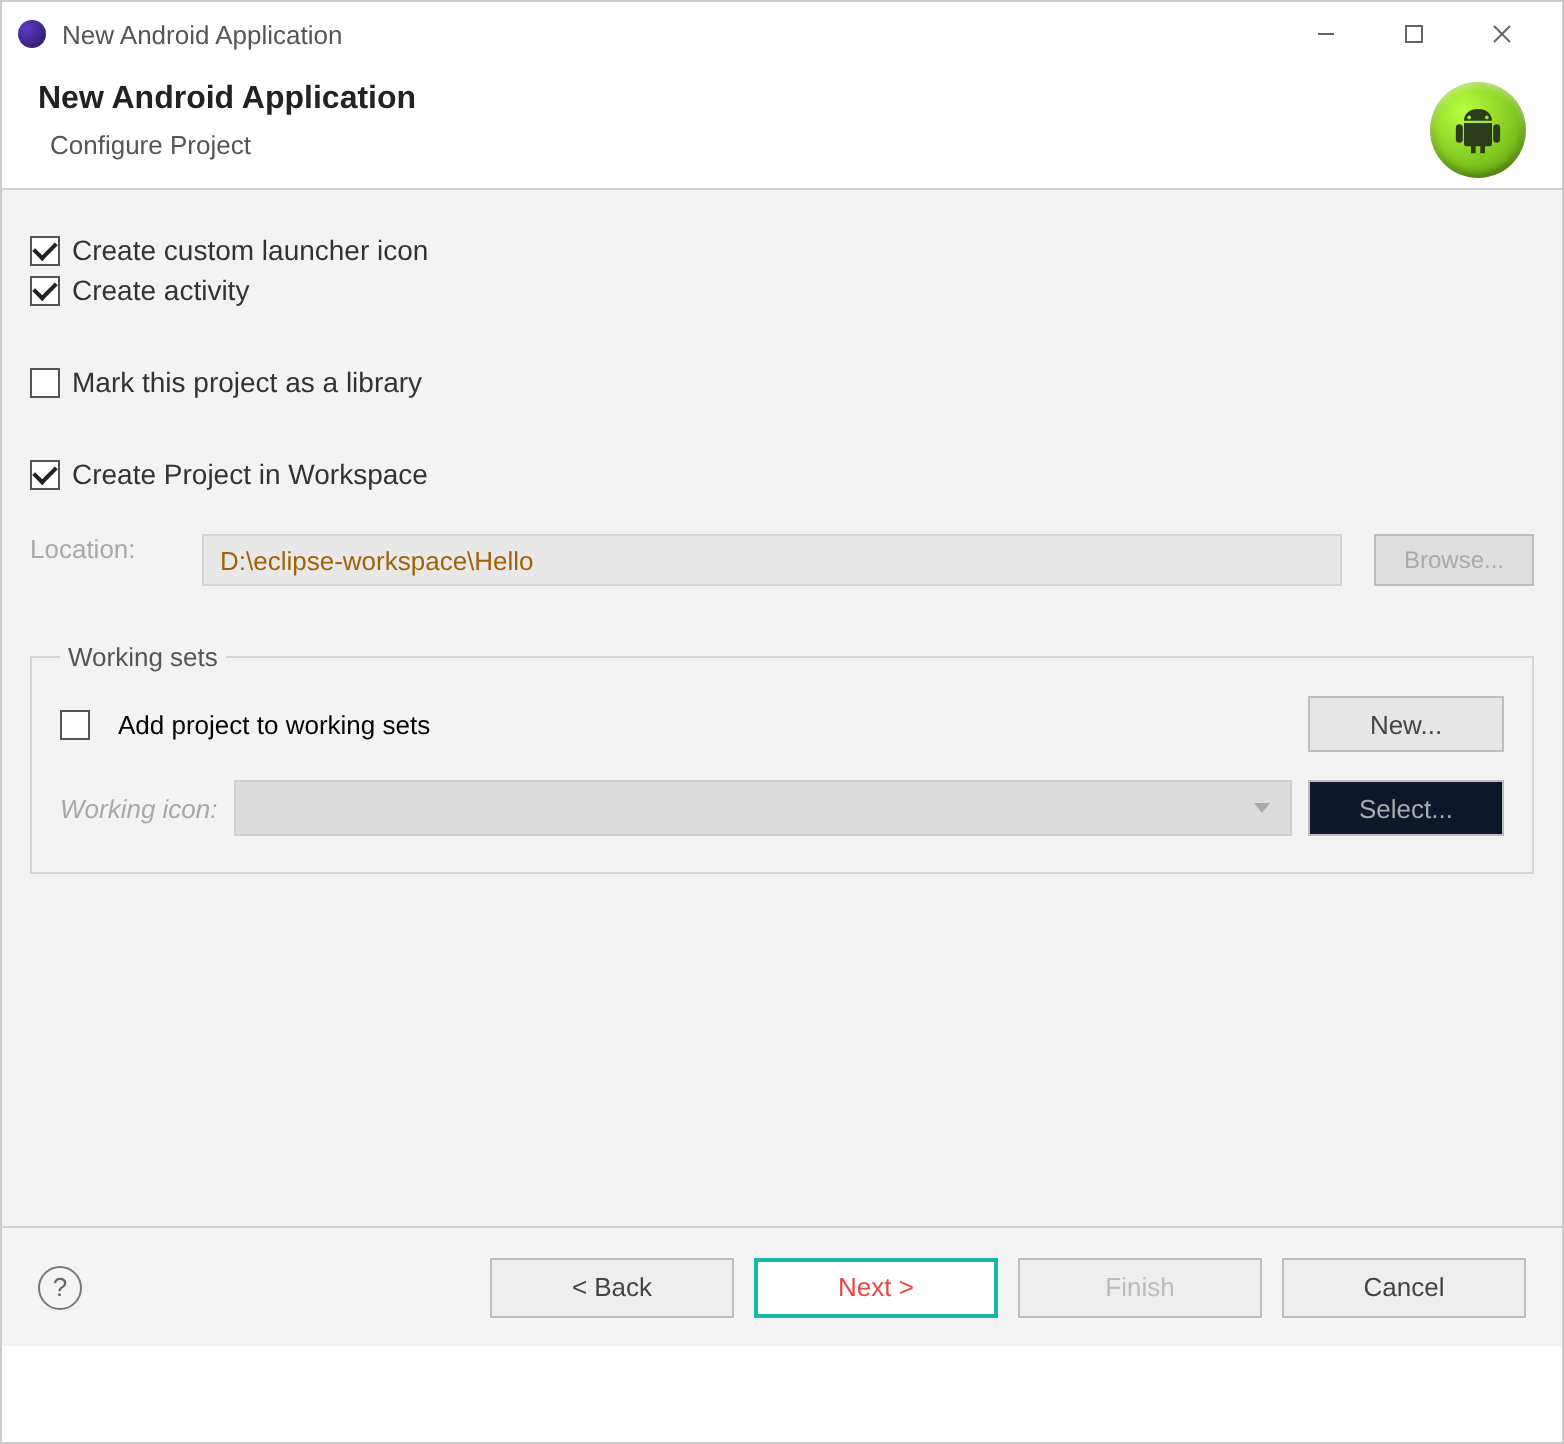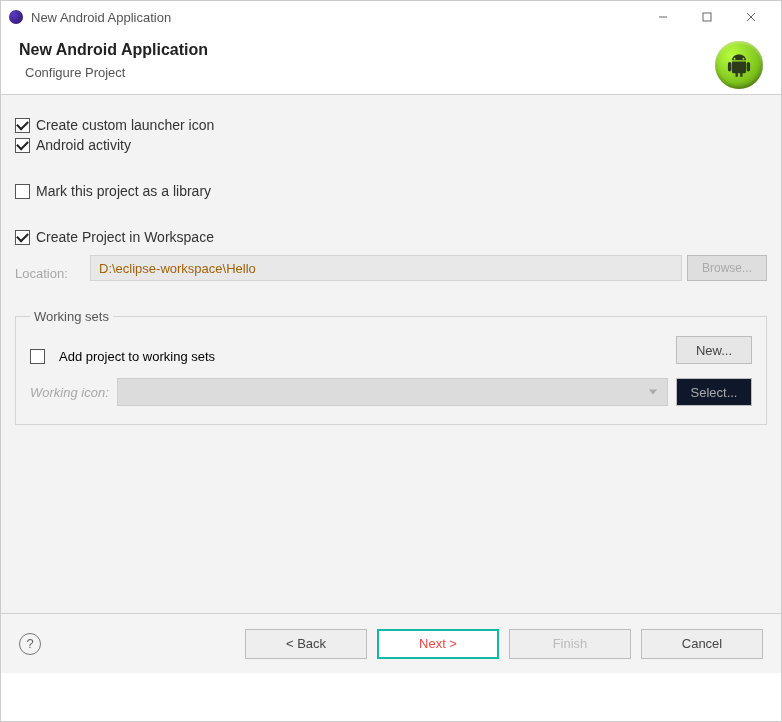--- a/index.html
+++ b/index.html
@@ -88,23 +88,23 @@
     .chk.checked::after {
       content: "";
       width: 9px; height: 5px;
       border-left: 2px solid #222;
       border-bottom: 2px solid #222;
       transform: rotate(-45deg) translate(1px,-1px);
     }
     .gap { height: 22px; }
     .location-row {
       display: flex;
-      align-items: flex-end;
-      margin-top: 10px;
-      gap: 5px;
+      align-items: flex-start;
+      margin-top: 22px;
+      gap: 16px;
     }
     .location-row .lbl {
       color: #a8a8a8;
       font-size: 13px;
       min-width: 70px;
     }
     .location-row input.path {
       flex: 1;
       height: 26px;
       padding: 0 8px;
@@ -134,26 +134,26 @@
       border: 1px solid #d4d4d4;
       padding: 12px 14px 18px 14px;
     }
     fieldset.ws legend {
       font-size: 13px;
       color: #555;
       padding: 0 4px;
     }
     .ws-row1 {
       display: flex;
-      align-items: flex-end;
+      align-items: center;
       gap: 8px;
     }
     .ws-row1 .spacer { flex: 1; }
     .ws-btn {
-      width: 76px;
+      width: 98px;
       height: 28px;
       background: #e6e6e6;
       border: 1px solid #bdbdbd;
       color: #444;
       font-size: 13px;
       font-family: inherit;
       cursor: pointer;
     }
     .ws-btn.disabled { color: #aaa; background: #0f172a; cursor: default; }
     .ws-row2 {
@@ -256,21 +256,21 @@
 </div>
 
 <div class="content">
 
   <div class="chk-row">
     <span class="chk checked"></span>
     <span>Create custom launcher icon</span>
   </div>
   <div class="chk-row">
     <span class="chk checked"></span>
-    <span>Android activity</span>
+    <span>Create activity</span>
   </div>
 
   <div class="gap"></div>
 
   <div class="chk-row">
     <span class="chk"></span>
     <span>Mark this project as a library</span>
   </div>
 
   <div class="gap"></div>

